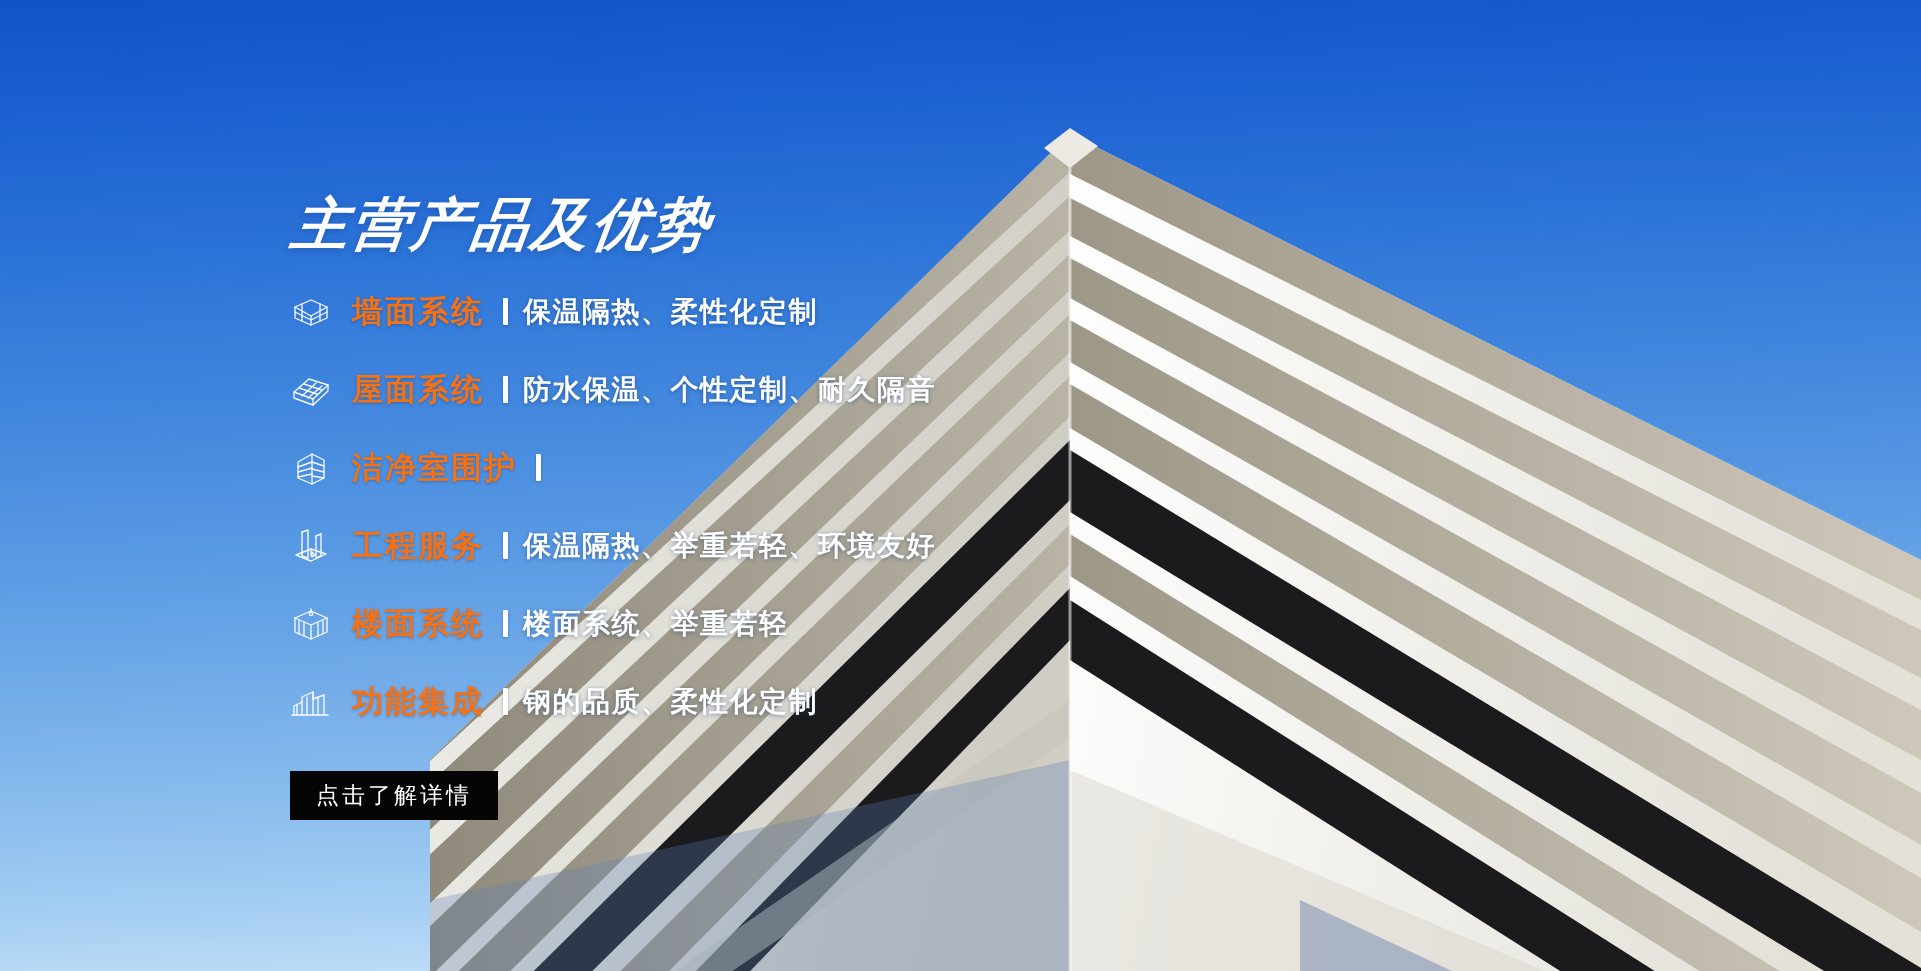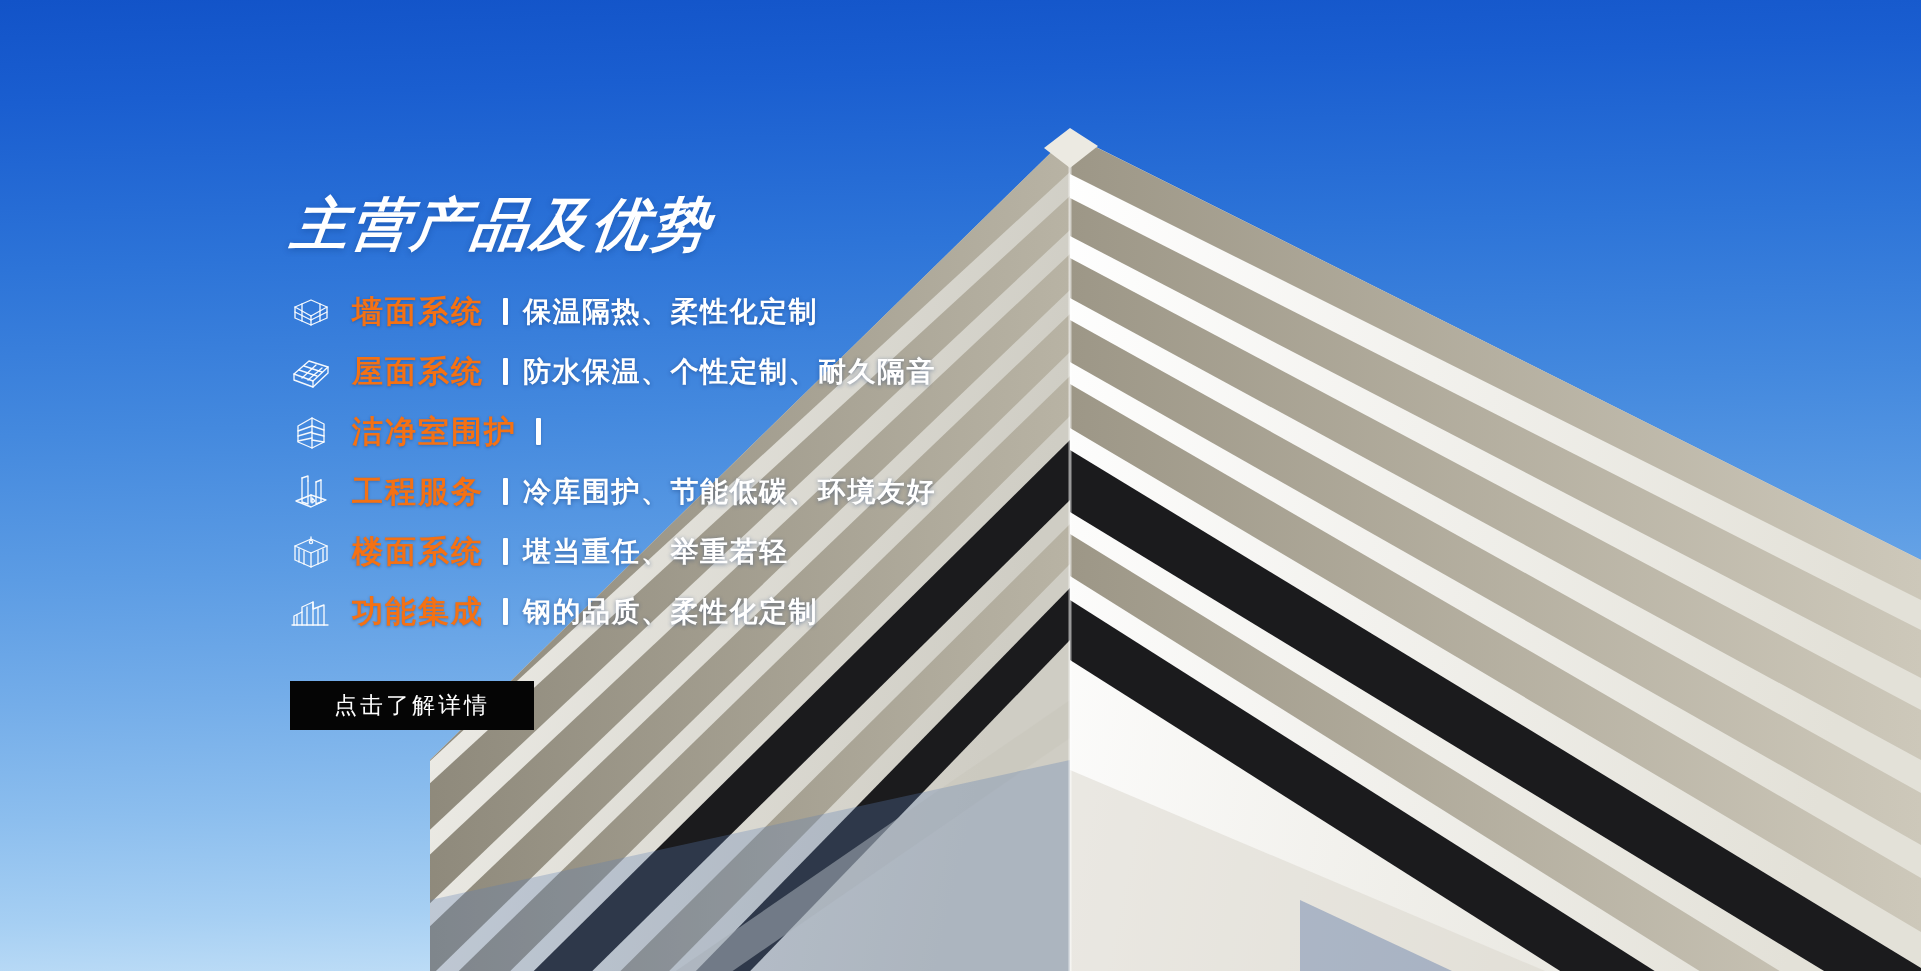--- a/index.html
+++ b/index.html
@@ -47,21 +47,21 @@
     color:#ffffff;
     letter-spacing:3px;
     font-style:italic;
     transform:skewX(-7deg);
     text-shadow:0 2px 6px rgba(8,45,110,.30);
     white-space:nowrap;
     margin-bottom:34px;
     padding-left:4px;
   }
 
-  .list{ display:flex; flex-direction:column; gap:11px; }
+  .list{ display:flex; flex-direction:column; gap:29px; }
 
   .row{
     display:flex;
     align-items:center;
     height:49px;
     white-space:nowrap;
   }
 
   .ico{
     width:46px; height:42px;
@@ -113,21 +113,21 @@
 
   .cta{
     margin-top:45px;
     margin-left:2px;
     display:inline-flex;
     align-items:center;
     justify-content:center;
     background:#050505;
     color:#ffffff;
     height:49px;
-    padding:0 44px;
+    padding:0 26px;
     font-size:23px;
     letter-spacing:3px;
     font-weight:500;
     border:none;
     cursor:pointer;
     font-family:"Liberation Sans","DejaVu Sans",sans-serif;
   }
 </style>
 </head>
 <body>
@@ -268,41 +268,41 @@
             <polyline points="11,4 11,28 17,30 17,7"></polyline>
             <polyline points="11,4 17,2 17,7"></polyline>
             <polyline points="25,8 25,30 30,28 30,6"></polyline>
             <polyline points="25,8 30,6"></polyline>
             <polyline points="20,21 20,28"></polyline>
             <path d="M21 24 l3 3 -3 2 z"></path>
           </svg>
         </span>
         <span class="cat">工程服务</span>
         <span class="bar"></span>
-        <span class="desc">冷库围护、节能低碳、环境友好</span>
+        <span class="desc">保温隔热、举重若轻、环境友好</span>
       </div>
 
 
       <div class="row">
         <span class="ico">
           <svg viewBox="0 0 40 36">
             <polygon points="4,12 20,5 36,12 20,19"></polygon>
             <polyline points="4,12 4,26 20,33 36,26 36,12"></polyline>
             <line x1="20" y1="19" x2="20" y2="33"></line>
             <line x1="8" y1="15" x2="8" y2="28"></line>
             <line x1="13" y1="17" x2="13" y2="30"></line>
             <line x1="27" y1="17" x2="27" y2="30"></line>
             <line x1="32" y1="15" x2="32" y2="28"></line>
             <circle cx="20" cy="8" r="1.6"></circle>
             <line x1="20" y1="3" x2="20" y2="6"></line>
           </svg>
         </span>
         <span class="cat">楼面系统</span>
         <span class="bar"></span>
-        <span class="desc">堪当重任、举重若轻</span>
+        <span class="desc">楼面系统、举重若轻</span>
       </div>
 
       <div class="row">
         <span class="ico">
           <svg viewBox="0 0 40 36">
             <polyline points="3,31 3,22 11,18 11,31"></polyline>
             <polyline points="11,18 11,13 22,8 22,31"></polyline>
             <polyline points="22,8 22,15 33,11 33,31"></polyline>
             <line x1="1" y1="31" x2="37" y2="31"></line>
             <line x1="6" y1="21" x2="6" y2="31"></line>

